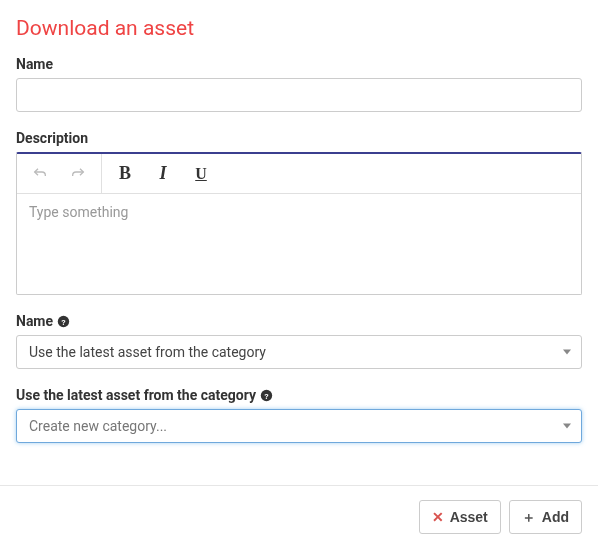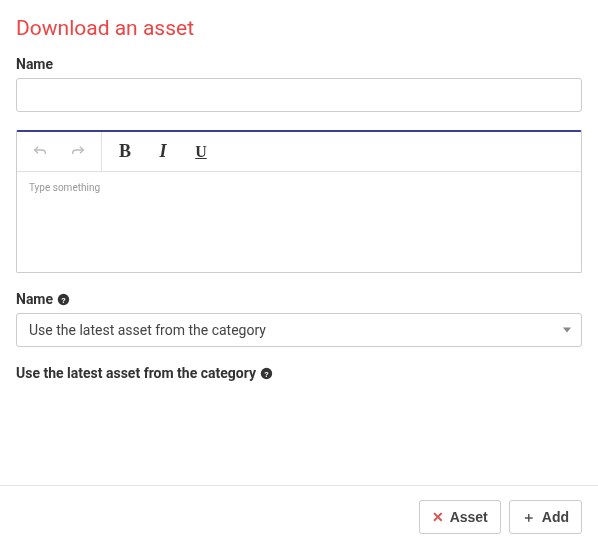--- a/index.html
+++ b/index.html
@@ -80,21 +80,21 @@
       font-size: 16px;
       border-radius: 2px;
     }
     .rte-undo, .rte-redo { color: #aaa; }
     .rte-bold { font-weight: 900; font-family: Georgia, 'Times New Roman', serif; font-size: 18px;}
     .rte-italic { font-style: italic; font-family: Georgia, 'Times New Roman', serif; font-size: 18px; font-weight: 600;}
     .rte-underline { text-decoration: underline; font-family: Georgia, 'Times New Roman', serif; font-size: 16px; font-weight: 600;}
     .rte-area {
       min-height: 100px;
       padding: 10px 12px;
-      font-size: 10px;
+      font-size: 14px;
       color: #999;
     }
     .select {
       position: relative;
       border: 1px solid #ccc;
       border-radius: 3px;
       height: 34px;
       display: flex;
       align-items: center;
       padding: 0 28px 0 12px;
@@ -149,20 +149,21 @@
 
 <div class="modal-body">
   <h2 class="title">Download an asset</h2>
 
   <div class="form-group">
     <div class="label">Name</div>
     <input type="text" class="text-input" value="" style="">
   </div>
 
   <div class="form-group">
+    <div class="label">Description</div>
     <div class="rte-wrap">
       <div class="rte-toolbar">
         <div class="rte-group">
           <span class="rte-btn rte-undo" title="Undo">
             <svg class="undo-svg" viewBox="0 0 24 24">
                 <path d="M9 14l-5-5 5-5"></path>
                 <path d="M4 9h11a5 5 0 0 1 5 5v1"></path>
               </svg>
           </span>
           <span class="rte-btn rte-redo" title="Redo">
@@ -201,20 +202,24 @@
   <div class="form-group" style="margin-bottom:0;">
     <div class="label">
       <span>Use the latest asset from the category</span>
       <span class="help-icon">
         <svg viewBox="0 0 16 16">
             <circle cx="8" cy="8" r="7" fill="#333"></circle>
             <text x="8" y="12" text-anchor="middle" font-size="10" font-weight="700" fill="#fff">?</text>
           </svg>
       </span>
     </div>
+    <div class="select focused">
+      <span class="select-value">Create new category...</span>
+      <span class="caret"></span>
+    </div>
   </div>
 </div>
 
 <div class="modal-footer">
   <button class="btn">
     <span class="ic ic-cancel">✕</span>
     <span>Asset</span>
   </button>
   <button class="btn">
     <span class="ic ic-add">＋</span>

